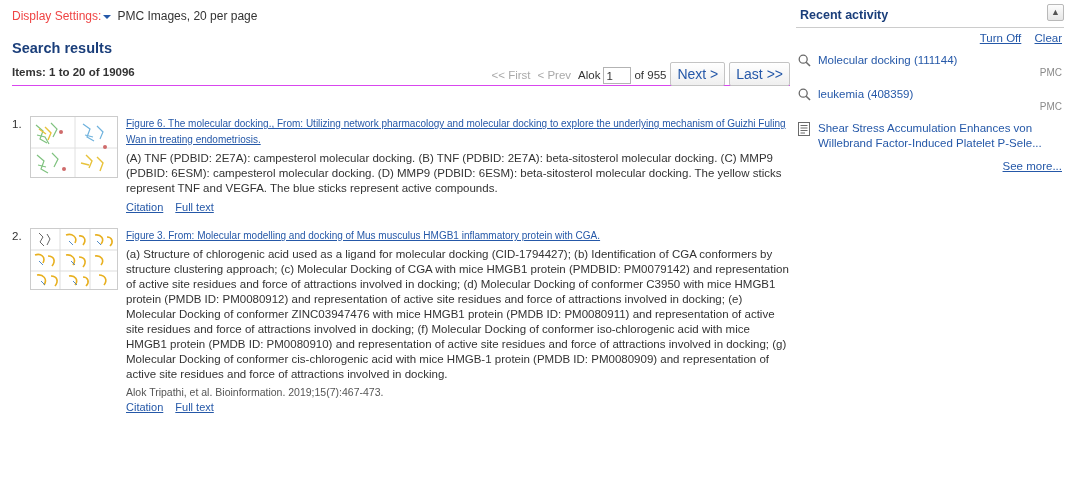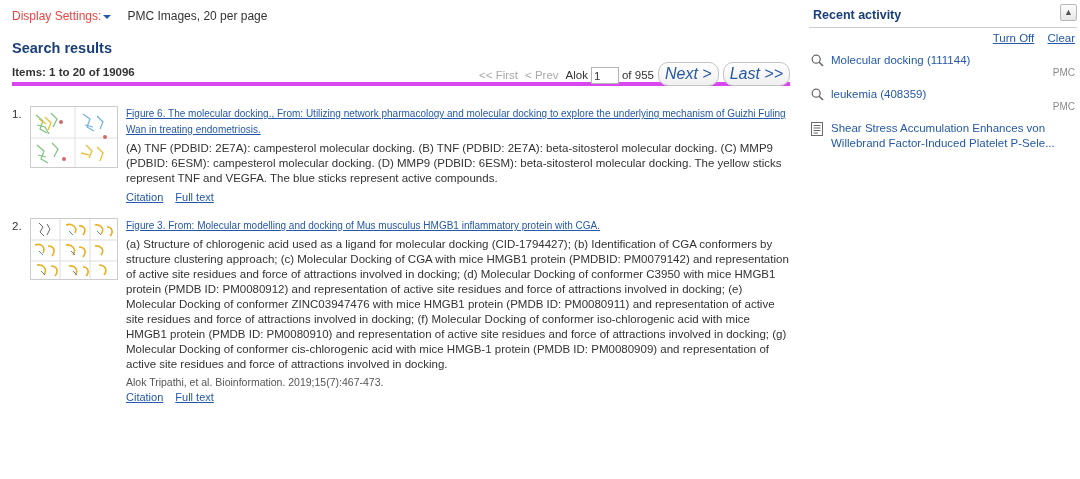--- a/index.html
+++ b/index.html
@@ -37,35 +37,35 @@
   .display-bar a { color: #ef4444; margin-top: 38px; }
   .caret {
     display: inline-block;
     width: 0; height: 0;
     border-left: 4px solid transparent;
     border-right: 4px solid transparent;
     border-top: 4px solid #2558a8;
     margin-left: 2px;
     vertical-align: middle;
   }
-  .display-meta { margin-left: 16px; color: #333; }
+  .display-meta { margin-left: 6px; color: #333; }
 
   .results-title {
     font-size: 14.5px;
     font-weight: bold;
     color: #1a3e7a;
     margin: 10px 0 6px 0;
   }
 
   .count-row {
     position: relative;
     height: 24px;
-    border-bottom: 4px solid #d946ef;
+    border-bottom: 1px solid #d946ef;
     padding-bottom: 12px;
-    margin-bottom: 10px;
+    margin-bottom: 20px;
   }
   .items-count {
     font-size: 11.5px;
     font-weight: bold;
     color: #333;
     line-height: 20px;
   }
 
   .pager {
     position: absolute;
@@ -90,23 +90,22 @@
     margin: 0 3px;
     color: #333;
   }
   .pager-btn {
     display: inline-block;
     border: 1px solid #c4c4c4;
     background: linear-gradient(#ffffff, #efefef);
     color: #2558a8;
     padding: 1px 6px;
     margin-left: 4px;
-    border-radius: 10px;
-    font-size: 16px;
-    font-style: italic;
+    border-radius: 2px;
+    font-size: 14px;
   }
 
   
   .result {
     display: flex;
     padding: 10px 0 4px 0;
   }
   .result-num {
     width: 18px;
     flex: 0 0 18px;
@@ -151,21 +150,21 @@
   .result-links a {
     font-size: 11px;
     color: #2558a8;
     text-decoration: underline;
     margin-right: 12px;
   }
 
   
   .right-col {
     position: absolute;
-    right: 3px; top: 4px;
+    right: 16px; top: 4px;
     width: 268px;
   }
   .ra-header {
     position: relative;
     border-bottom: 1px solid #ccc;
     padding: 4px 0 5px 4px;
     background: #fff;
   }
   .ra-title {
     font-size: 12.5px;
@@ -387,15 +386,18 @@
             <line x1="2.5" y1="8.5" x2="9.5" y2="8.5" stroke="#6a6a6a" stroke-width="1"></line>
             <line x1="2.5" y1="11" x2="7" y2="11" stroke="#6a6a6a" stroke-width="1"></line>
           </svg>
       </div>
       <div class="ra-body">
         <a class="ra-link" href="#">Shear Stress Accumulation Enhances von Willebrand Factor-Induced Platelet P-Sele...</a>
         <div class="ra-db"></div>
       </div>
     </div>
 
+    <div class="ra-more">
+      <a href="#">See more...</a>
+    </div>
   </div>
 
 </div>
 
 </body></html>

